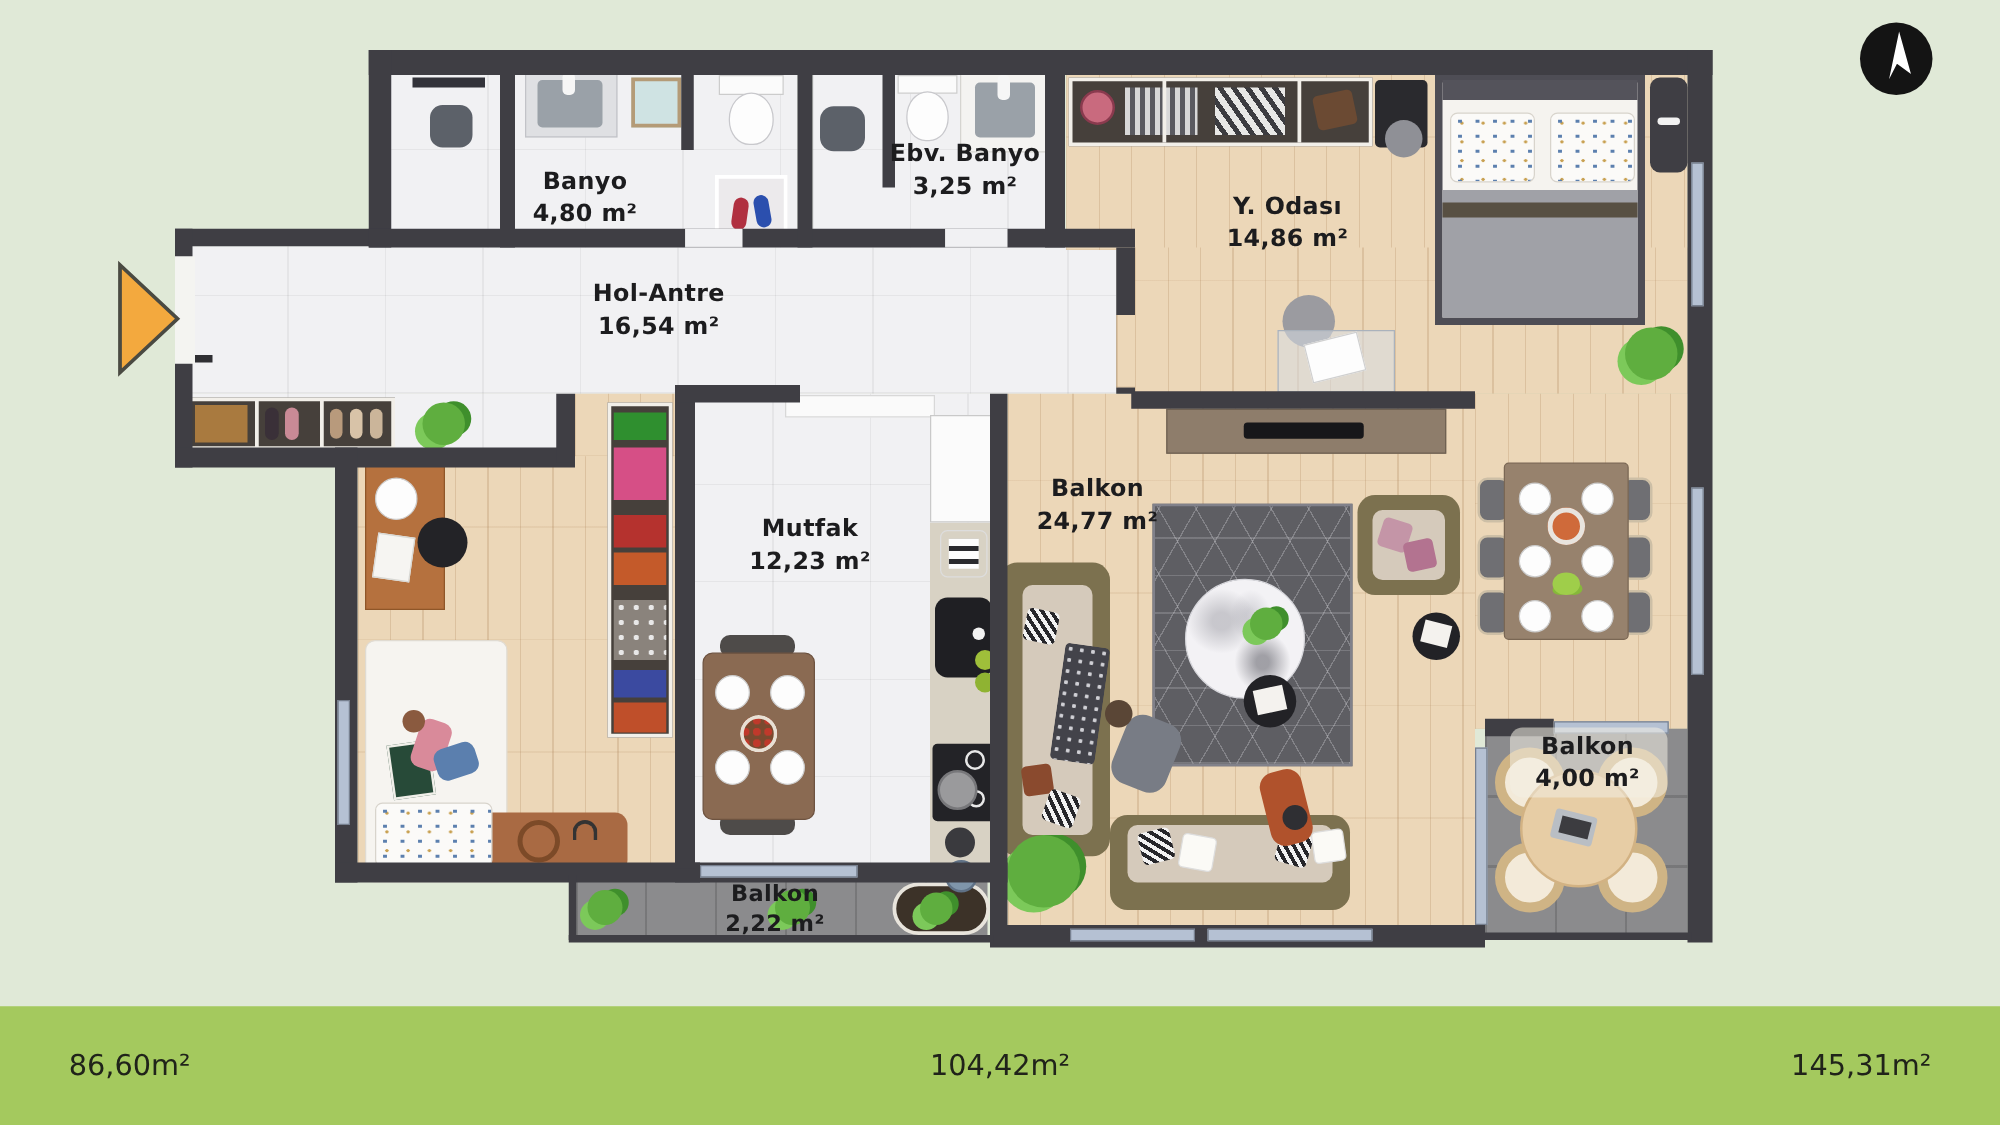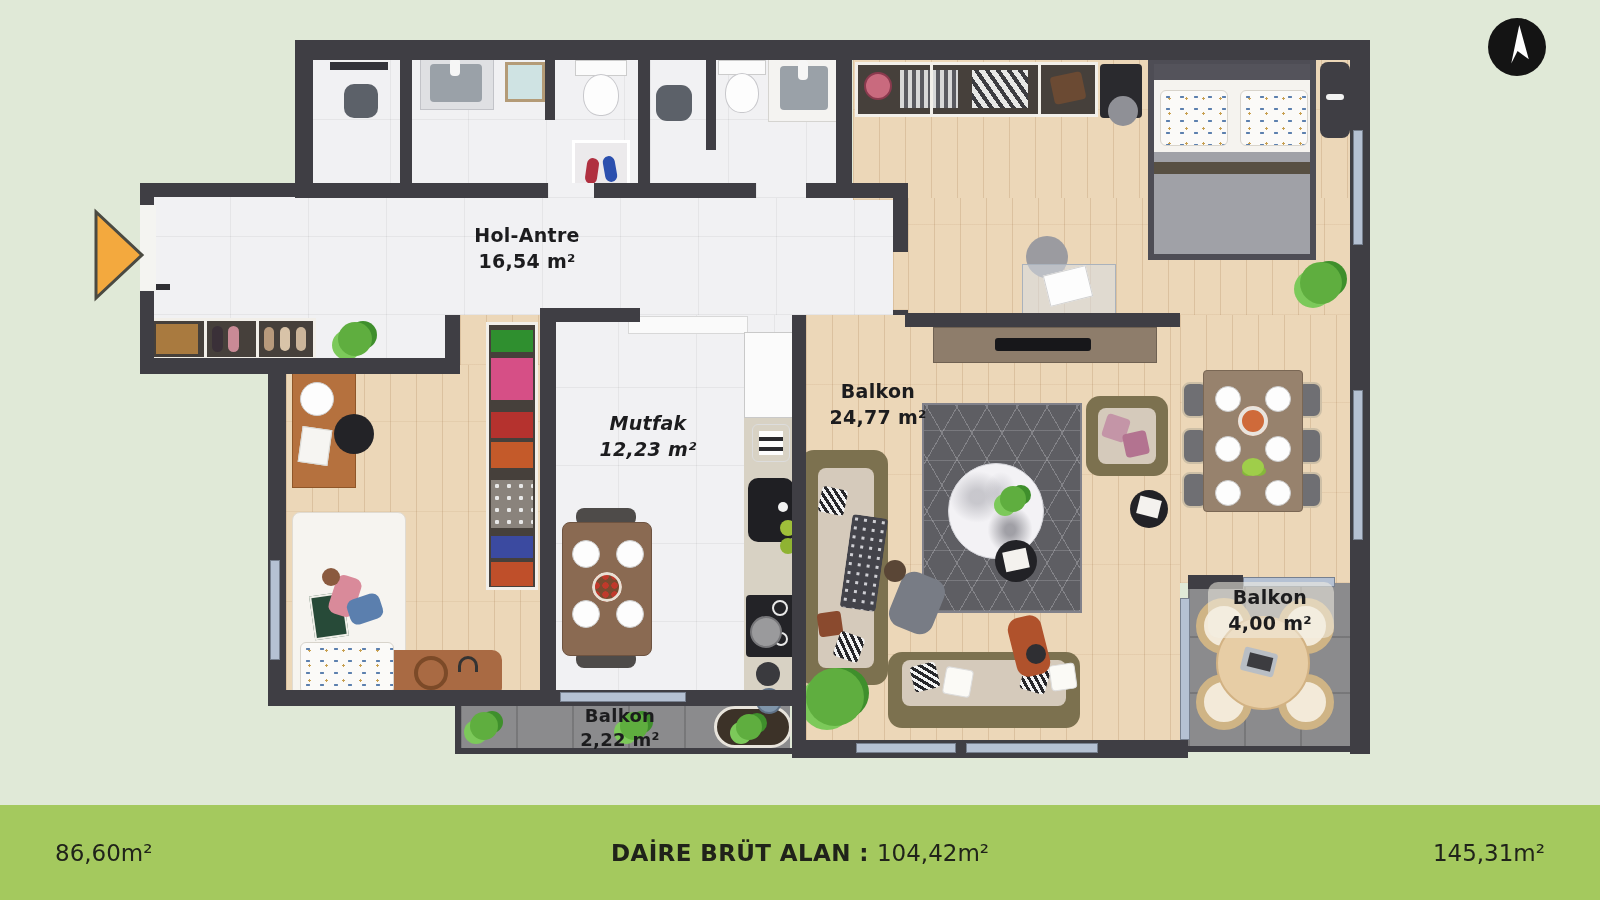--- a/index.html
+++ b/index.html
@@ -260,25 +260,37 @@
   <div class="abs win" style="left:856px;top:743px;width:100px;height:10px;"></div>
   <div class="abs win" style="left:966px;top:743px;width:132px;height:10px;"></div>
   <div class="abs win" style="left:560px;top:692px;width:126px;height:10px;"></div>
   <div class="abs win" style="left:1180px;top:598px;width:10px;height:142px;"></div>
   <div class="abs win" style="left:1243px;top:577px;width:92px;height:10px;"></div>
   <div class="abs win" style="left:1353px;top:130px;width:10px;height:115px;"></div>
   <div class="abs win" style="left:1353px;top:390px;width:10px;height:150px;"></div>
   <div class="abs win" style="left:270px;top:560px;width:10px;height:100px;"></div>
 
   <div class="abs backdrop" style="left:1208px;top:582px;width:126px;height:56px;"></div>
+  <div class="abs room-label" style="left:388px;top:132px;width:160px;">
+      <div>Banyo</div>
+      <div>4,80 m²</div>
+    </div>
+  <div class="abs room-label" style="left:692px;top:110px;width:160px;">
+      <div>Ebv. Banyo</div>
+      <div>3,25 m²</div>
+    </div>
+  <div class="abs room-label" style="left:950px;top:152px;width:160px;">
+      <div>Y. Odası</div>
+      <div>14,86 m²</div>
+    </div>
   <div class="abs room-label" style="left:447px;top:222px;width:160px;">
       <div>Hol-Antre</div>
       <div>16,54 m²</div>
     </div>
-  <div class="abs room-label" style="left:568px;top:410px;width:160px;font-style:italic;">
+  <div class="abs room-label" style="left:568px;top:410px;width:160px;">
       <div>Mutfak</div>
       <div>12,23 m²</div>
     </div>
   <div class="abs room-label" style="left:798px;top:378px;width:160px;">
       <div>Balkon</div>
       <div>24,77 m²</div>
     </div>
   <div class="abs room-label" style="left:540px;top:704px;width:160px;font-size:18px;line-height:24px;">
       <div>Balkon</div>
       <div>2,22 m²</div>
@@ -294,21 +306,20 @@
   </svg>
   <svg class="abs" style="left:92px;top:208px;z-index:7;" width="56" height="94" viewBox="0 0 56 94">
     <polygon points="4,4 4,90 50,47" fill="#f3a93e" stroke="#4a4a42" stroke-width="3"></polygon>
   </svg>
 
   <div class="abs footer" style="left:0;top:805px;width:1600px;height:95px;background:#a4c95e;">
     <div class="footer-item" style="left:55px;">
       <span class="fv">86,60m²</span>
     </div>
     <div class="footer-item" style="left:50%;transform:translateX(-50%);">
-      <span class="fl">DAİRE BRÜT ALAN :</span>
       <span class="fv">104,42m²</span>
     </div>
     <div class="footer-item" style="right:55px;">
       <span class="fv">145,31m²</span>
     </div>
   </div>
 
 </div>
 
 </body></html>

